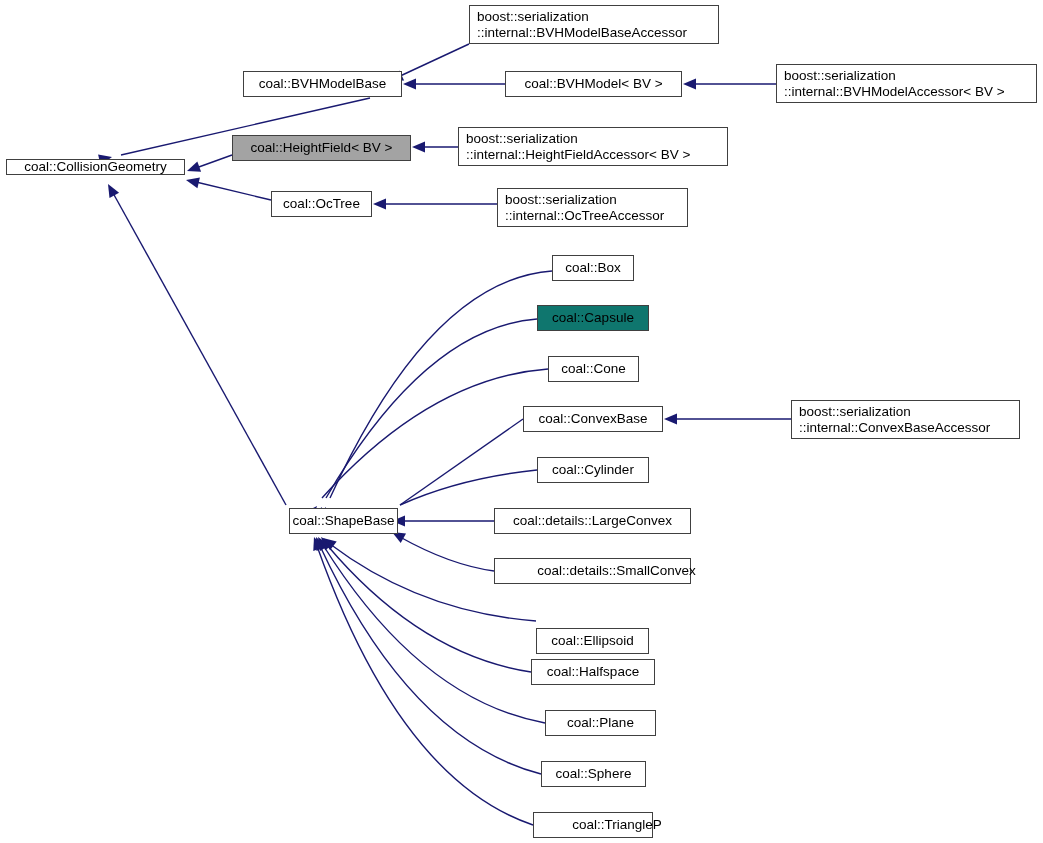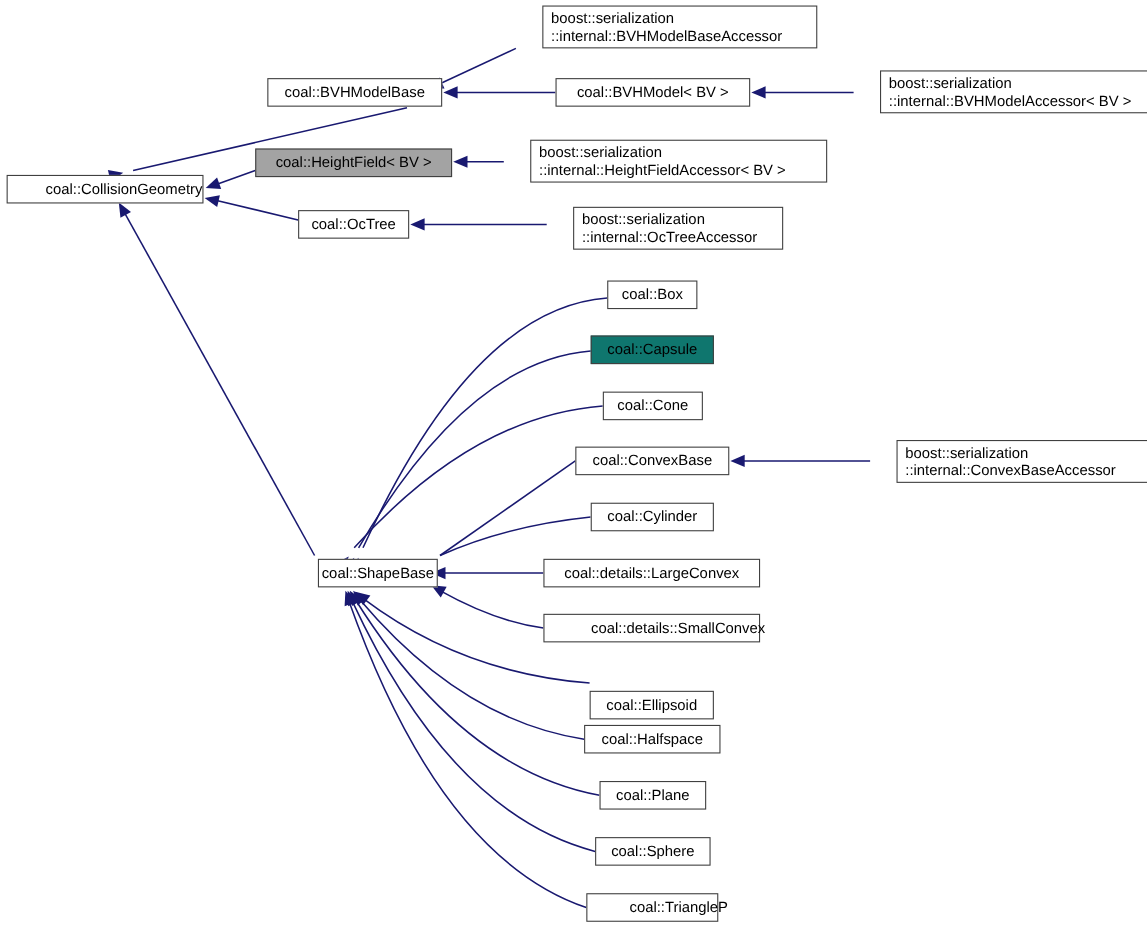--- a/index.html
+++ b/index.html
@@ -37,21 +37,20 @@
     line-height: 15.5px;
     letter-spacing: 0px;
     white-space: pre;
     text-align: center;
     z-index: 2;
   }
   .node.multiline {
     justify-content: flex-start;
     text-align: left;
     padding-left: 7px;
-    margin-left: 24px;
   }
   .node-label {
     display: block;
     white-space: pre;
   }
 </style>
 </head>
 <body>
 
 <div id="diagram">
@@ -95,37 +94,37 @@
       <path d="M 531,672 Q 420,655 327,545" fill="none" stroke="#191970" stroke-width="1.4"></path>
       <polygon points="0,0 -13,-5.5 -13,5.5" fill="#191970" transform="translate(321,537) rotate(230)"></polygon>
       <path d="M 545,723 Q 420,700 323,545" fill="none" stroke="#191970" stroke-width="1.4"></path>
       <polygon points="0,0 -13,-5.5 -13,5.5" fill="#191970" transform="translate(318,537) rotate(238)"></polygon>
       <path d="M 541,774 Q 410,740 320,546" fill="none" stroke="#191970" stroke-width="1.4"></path>
       <polygon points="0,0 -13,-5.5 -13,5.5" fill="#191970" transform="translate(316,537) rotate(245)"></polygon>
       <path d="M 533,825 Q 400,780 317,546" fill="none" stroke="#191970" stroke-width="1.4"></path>
       <polygon points="0,0 -13,-5.5 -13,5.5" fill="#191970" transform="translate(314,537) rotate(250)"></polygon>
     </svg>
   <div id="nodes">
-      <div class="node" title="coal::CollisionGeometry" style="left: 6px; top: 159px; width: 179px; height: 26px; border-color: rgb(64, 64, 64); background: rgb(255, 255, 255); justify-content: flex-end;"><div style="display: block;"><span class="node-label">coal::CollisionGeometry</span></div></div>
+      <div class="node" title="coal::CollisionGeometry" style="left: 6px; top: 159px; width: 179px; height: 16px; border-color: rgb(64, 64, 64); background: rgb(255, 255, 255);"><div style="display: block;"><span class="node-label">coal::CollisionGeometry</span></div></div>
       <div class="node" title="coal::BVHModelBase" style="left: 243px; top: 71px; width: 159px; height: 26px; border-color: rgb(64, 64, 64); background: rgb(255, 255, 255);"><div style="display: block;"><span class="node-label">coal::BVHModelBase</span></div></div>
       <div class="node multiline" title="boost::serialization::internal::BVHModelBaseAccessor" style="left: 469px; top: 5px; width: 250px; height: 39px; border-color: rgb(64, 64, 64); background: rgb(255, 255, 255);"><div style="display: block;"><span class="node-label">boost::serialization</span><span class="node-label">::internal::BVHModelBaseAccessor</span></div></div>
       <div class="node" title="coal::BVHModel&lt; BV &gt;" style="left: 505px; top: 71px; width: 177px; height: 26px; border-color: rgb(64, 64, 64); background: rgb(255, 255, 255);"><div style="display: block;"><span class="node-label">coal::BVHModel&lt; BV &gt;</span></div></div>
       <div class="node multiline" title="boost::serialization::internal::BVHModelAccessor&lt; BV &gt;" style="left: 776px; top: 64px; width: 261px; height: 39px; border-color: rgb(64, 64, 64); background: rgb(255, 255, 255);"><div style="display: block;"><span class="node-label">boost::serialization</span><span class="node-label">::internal::BVHModelAccessor&lt; BV &gt;</span></div></div>
       <div class="node" title="coal::HeightField&lt; BV &gt;" style="left: 232px; top: 135px; width: 179px; height: 26px; border-color: rgb(64, 64, 64); background: #a3a3a3;"><div style="display: block;"><span class="node-label">coal::HeightField&lt; BV &gt;</span></div></div>
       <div class="node multiline" title="boost::serialization::internal::HeightFieldAccessor&lt; BV &gt;" style="left: 458px; top: 127px; width: 270px; height: 39px; border-color: rgb(64, 64, 64); background: rgb(255, 255, 255);"><div style="display: block;"><span class="node-label">boost::serialization</span><span class="node-label">::internal::HeightFieldAccessor&lt; BV &gt;</span></div></div>
       <div class="node" title="coal::OcTree" style="left: 271px; top: 191px; width: 101px; height: 26px; border-color: rgb(64, 64, 64); background: rgb(255, 255, 255);"><div style="display: block;"><span class="node-label">coal::OcTree</span></div></div>
       <div class="node multiline" title="boost::serialization::internal::OcTreeAccessor" style="left: 497px; top: 188px; width: 191px; height: 39px; border-color: rgb(64, 64, 64); background: rgb(255, 255, 255);"><div style="display: block;"><span class="node-label">boost::serialization</span><span class="node-label">::internal::OcTreeAccessor</span></div></div>
       <div class="node" title="coal::ShapeBase" style="left: 257px; top: 508px; width: 109px; height: 26px; border-color: rgb(64, 64, 64); background: rgb(255, 255, 255); margin-left: 32px;"><div style="display: block;"><span class="node-label">coal::ShapeBase</span></div></div>
       <div class="node" title="coal::Box" style="left: 552px; top: 255px; width: 82px; height: 26px; border-color: rgb(64, 64, 64); background: rgb(255, 255, 255);"><div style="display: block;"><span class="node-label">coal::Box</span></div></div>
       <div class="node" title="coal::Capsule" style="left: 537px; top: 305px; width: 112px; height: 26px; border-color: rgb(64, 64, 64); background: #0f766e;"><div style="display: block;"><span class="node-label">coal::Capsule</span></div></div>
       <div class="node" title="coal::Cone" style="left: 548px; top: 356px; width: 91px; height: 26px; border-color: rgb(64, 64, 64); background: rgb(255, 255, 255);"><div style="display: block;"><span class="node-label">coal::Cone</span></div></div>
       <div class="node" title="coal::ConvexBase" style="left: 523px; top: 406px; width: 140px; height: 26px; border-color: rgb(64, 64, 64); background: rgb(255, 255, 255);"><div style="display: block;"><span class="node-label">coal::ConvexBase</span></div></div>
       <div class="node multiline" title="boost::serialization::internal::ConvexBaseAccessor" style="left: 791px; top: 400px; width: 229px; height: 39px; border-color: rgb(64, 64, 64); background: rgb(255, 255, 255);"><div style="display: block;"><span class="node-label">boost::serialization</span><span class="node-label">::internal::ConvexBaseAccessor</span></div></div>
       <div class="node" title="coal::Cylinder" style="left: 537px; top: 457px; width: 112px; height: 26px; border-color: rgb(64, 64, 64); background: rgb(255, 255, 255);"><div style="display: block;"><span class="node-label">coal::Cylinder</span></div></div>
       <div class="node" title="coal::details::LargeConvex" style="left: 494px; top: 508px; width: 197px; height: 26px; border-color: rgb(64, 64, 64); background: rgb(255, 255, 255);"><div style="display: block;"><span class="node-label">coal::details::LargeConvex</span></div></div>
       <div class="node" title="coal::details::SmallConvex" style="left: 494px; top: 558px; width: 197px; height: 26px; border-color: rgb(64, 64, 64); background: rgb(255, 255, 255);"><div style="display: block; margin-left: 48px;"><span class="node-label">coal::details::SmallConvex</span></div></div>
       <div class="node" title="coal::Ellipsoid" style="left: 536px; top: 608px; width: 113px; height: 26px; border-color: rgb(64, 64, 64); background: rgb(255, 255, 255); margin-top: 20px;"><div style="display: block;"><span class="node-label">coal::Ellipsoid</span></div></div>
       <div class="node" title="coal::Halfspace" style="left: 531px; top: 659px; width: 124px; height: 26px; border-color: rgb(64, 64, 64); background: rgb(255, 255, 255);"><div style="display: block;"><span class="node-label">coal::Halfspace</span></div></div>
-      <div class="node" title="coal::Plane" style="left: 545px; top: 710px; width: 97px; height: 26px; border-color: rgb(64, 64, 64); background: rgb(255, 255, 255);"><div style="display: block;"><span class="node-label">coal::Plane</span></div></div>
+      <div class="node" title="coal::Plane" style="left: 545px; top: 710px; width: 111px; height: 26px; border-color: rgb(64, 64, 64); background: rgb(255, 255, 255);"><div style="display: block;"><span class="node-label">coal::Plane</span></div></div>
       <div class="node" title="coal::Sphere" style="left: 541px; top: 761px; width: 105px; height: 26px; border-color: rgb(64, 64, 64); background: rgb(255, 255, 255);"><div style="display: block;"><span class="node-label">coal::Sphere</span></div></div>
       <div class="node" title="coal::TriangleP" style="left: 533px; top: 812px; width: 120px; height: 26px; border-color: rgb(64, 64, 64); background: rgb(255, 255, 255);"><div style="display: block; margin-left: 48px;"><span class="node-label">coal::TriangleP</span></div></div>
     </div>
 </div>
 
 </body></html>

